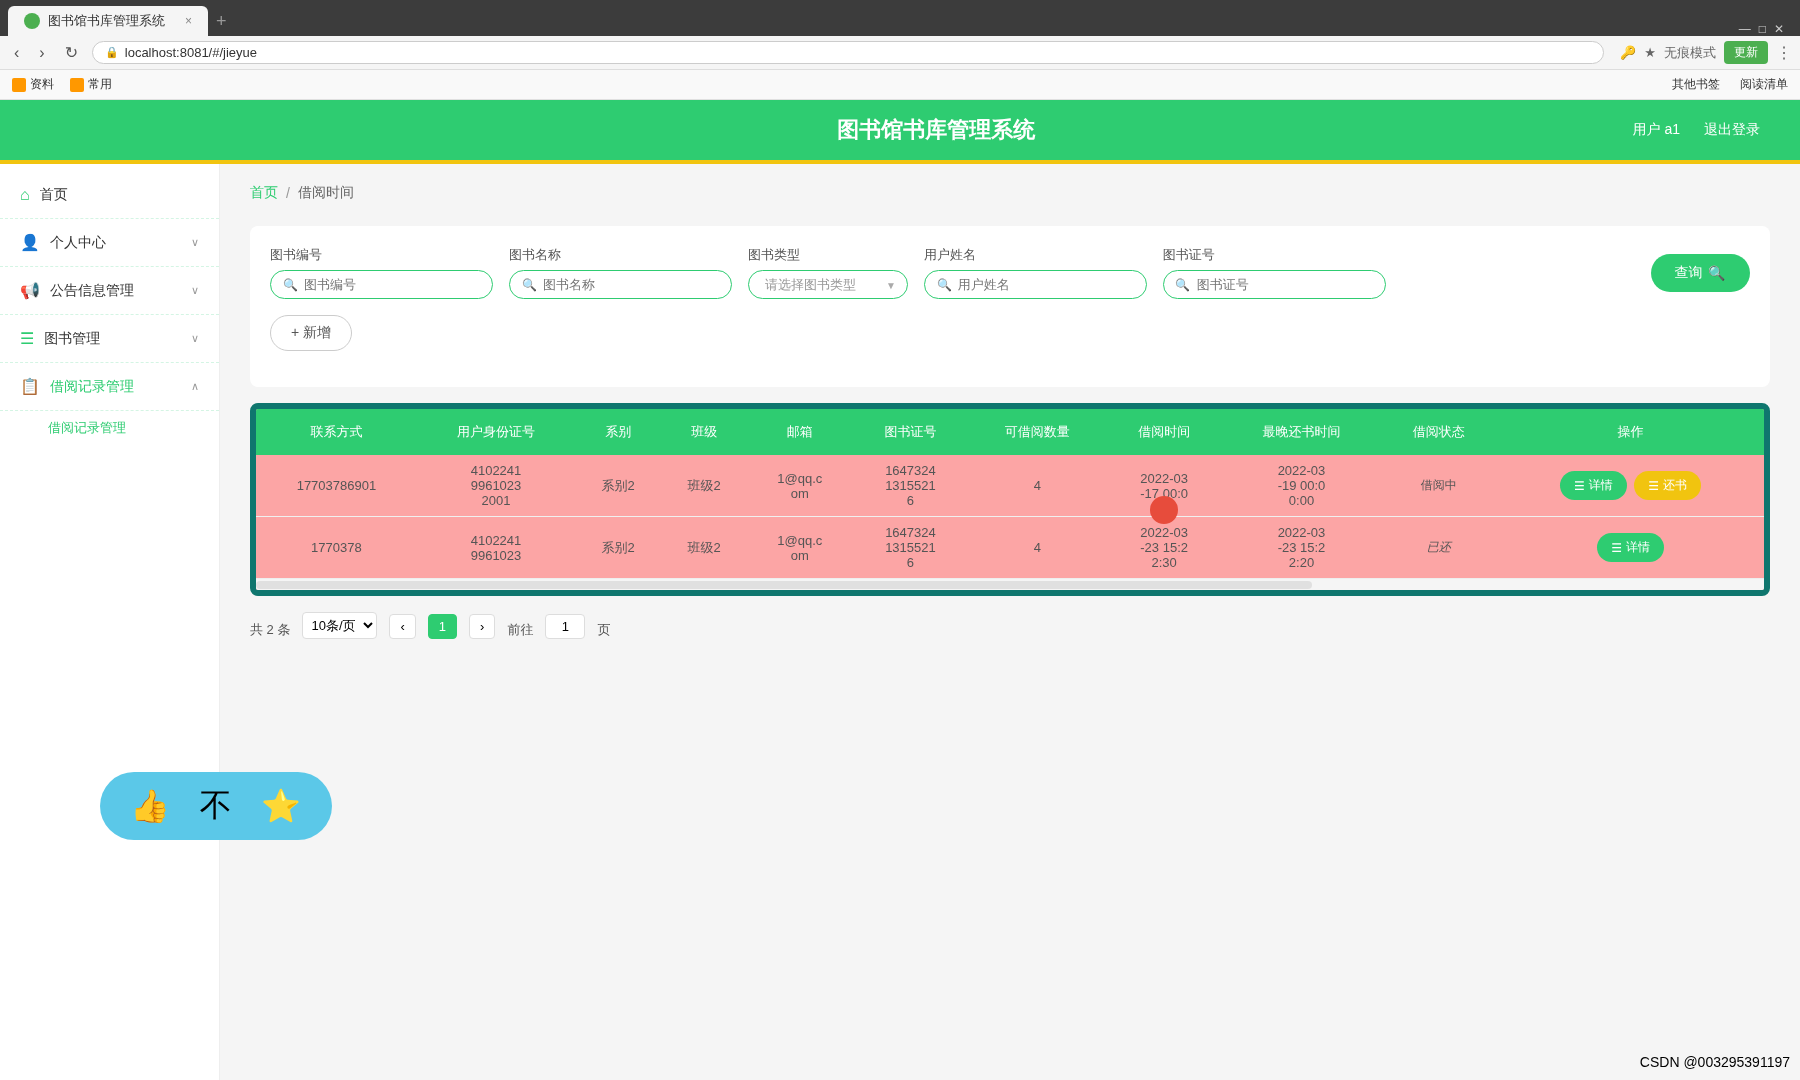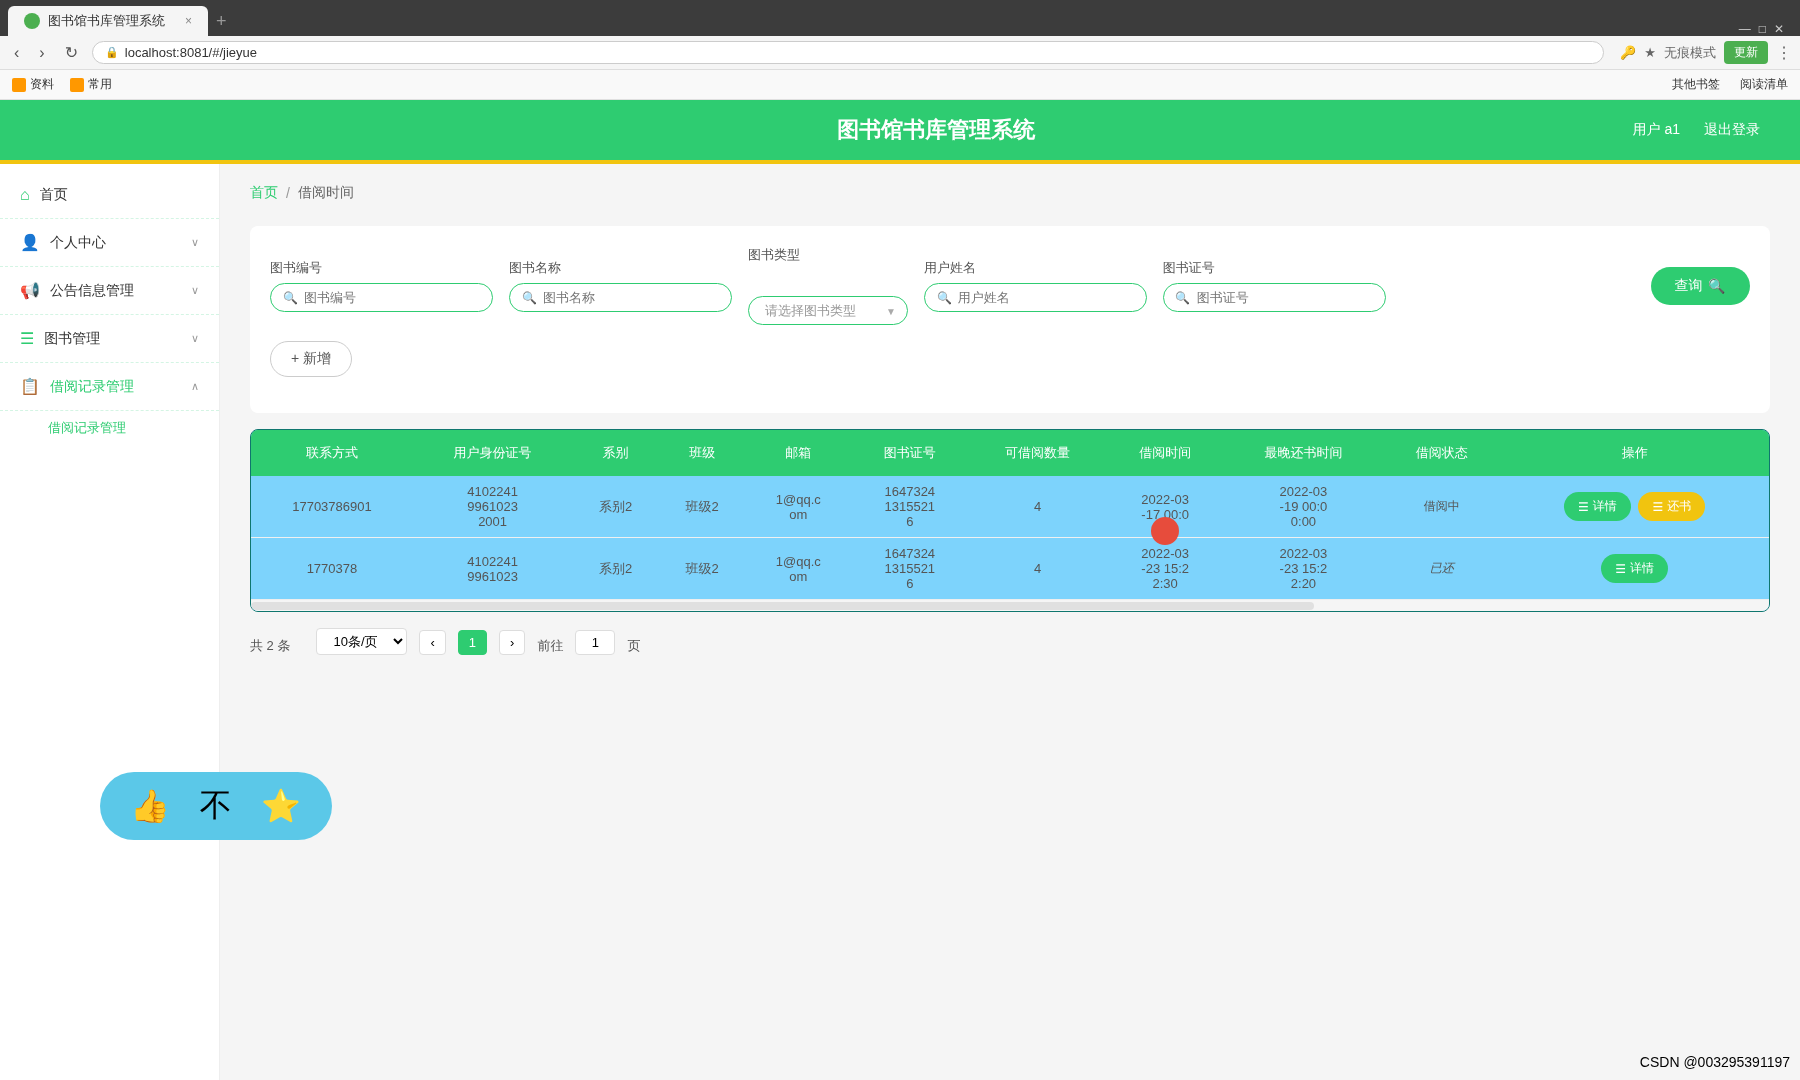--- a/index.html
+++ b/index.html
@@ -57,48 +57,48 @@
 
     
     .search-form { background: white; border-radius: 8px; padding: 20px; margin-bottom: 16px; }
     .search-row { display: flex; gap: 16px; align-items: center; margin-bottom: 16px; flex-wrap: wrap; }
     .search-field { display: flex; flex-direction: column; gap: 4px; }
     .search-label { font-size: 13px; color: #555; margin-bottom: 2px; }
     .search-input-wrap { display: flex; align-items: center; border: 1px solid #2ecc71; border-radius: 20px; padding: 6px 12px; background: white; gap: 6px; min-width: 160px; }
     .search-input-wrap input { border: none; outline: none; font-size: 13px; color: #999; width: 100%; background: transparent; }
     .search-icon-sm { color: #bbb; font-size: 12px; }
     .search-select { border: 1px solid #2ecc71; border-radius: 20px; padding: 6px 16px; font-size: 13px; color: #999; background: white; outline: none; min-width: 160px; cursor: pointer; appearance: none; -webkit-appearance: none; }
-    .select-wrap { position: relative; margin-top: 26px; }
+    .select-wrap { position: relative; }
     .select-wrap::after { content: '▼'; position: absolute; right: 12px; top: 50%; transform: translateY(-50%); font-size: 10px; color: #aaa; pointer-events: none; }
     .query-btn { background: #2ecc71; color: white; border: none; border-radius: 20px; padding: 8px 24px; font-size: 14px; cursor: pointer; display: flex; align-items: center; gap: 6px; height: 38px; margin-left: auto; }
     .add-btn { background: white; color: #555; border: 1px solid #ccc; border-radius: 20px; padding: 8px 20px; font-size: 14px; cursor: pointer; display: flex; align-items: flex-start; gap: 6px; }
 
     
-    .table-container { background: #7dd3fc; border-radius: 8px; overflow: hidden; border: 1px solid #0f766e; }
+    .table-container { background: #fca5a5; border-radius: 8px; overflow: hidden; border: 6px solid #0f766e; }
     .data-table { width: 100%; border-collapse: collapse; }
     .data-table th { background: #2ecc71; color: white; padding: 14px 10px; text-align: center; font-size: 13px; font-weight: normal; }
     .data-table td { padding: 8px 10px; text-align: center; font-size: 13px; color: #555; border-bottom: 1px solid #f0f0f0; }
     .data-table tr:last-child td { border-bottom: none; }
 
     
     .status-badge { display: inline-block; padding: 2px 8px; border-radius: 4px; font-size: 12px; }
     .status-borrowing { color: #555; }
     .status-returned { color: #555; font-style: italic; }
 
     
     .action-btn { border: none; border-radius: 20px; padding: 6px 14px; font-size: 12px; cursor: pointer; display: inline-flex; align-items: center; gap: 4px; margin: 2px; }
     .detail-btn { background: #2ecc71; color: white; }
     .return-btn { background: #f1c40f; color: white; }
 
     
     .pagination { display: flex; align-items: flex-end; gap: 12px; padding: 16px 0; font-size: 13px; color: #555; }
     .page-btn { border: 1px solid #ddd; border-radius: 4px; padding: 4px 10px; background: white; cursor: pointer; font-size: 13px; }
     .page-btn.active { background: #2ecc71; color: white; border-color: #2ecc71; }
     .page-input { border: 1px solid #ddd; border-radius: 4px; padding: 4px 8px; width: 40px; text-align: center; font-size: 13px; }
-    .page-size-select { border: 1px solid #ddd; border-radius: 4px; padding: 4px 12px; font-size: 13px; background: white; margin-left: 14px; }
+    .page-size-select { border: 1px solid #ddd; border-radius: 4px; padding: 4px 4px; font-size: 13px; background: white; }
 
     
     .table-scroll { overflow-x: auto; }
 
     
     .floating-overlay { position: fixed; bottom: 240px; left: 100px; background: #5bc8e8; border-radius: 50px; padding: 12px 30px; display: flex; gap: 30px; align-items: center; z-index: 100; }
     .overlay-icon { font-size: 32px; cursor: pointer; }
 
     
     .csdn-watermark { position: fixed; bottom: 10px; right: 10px; color: #000000; font-size: 14px; }

